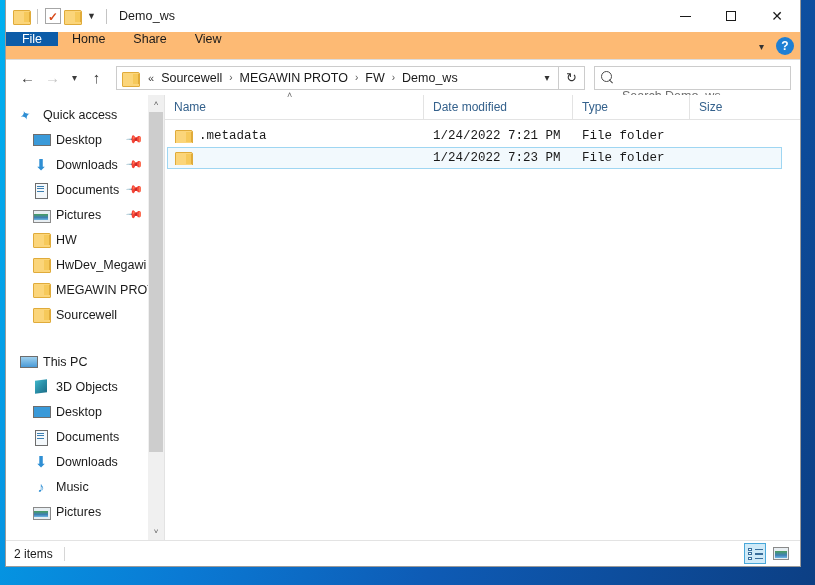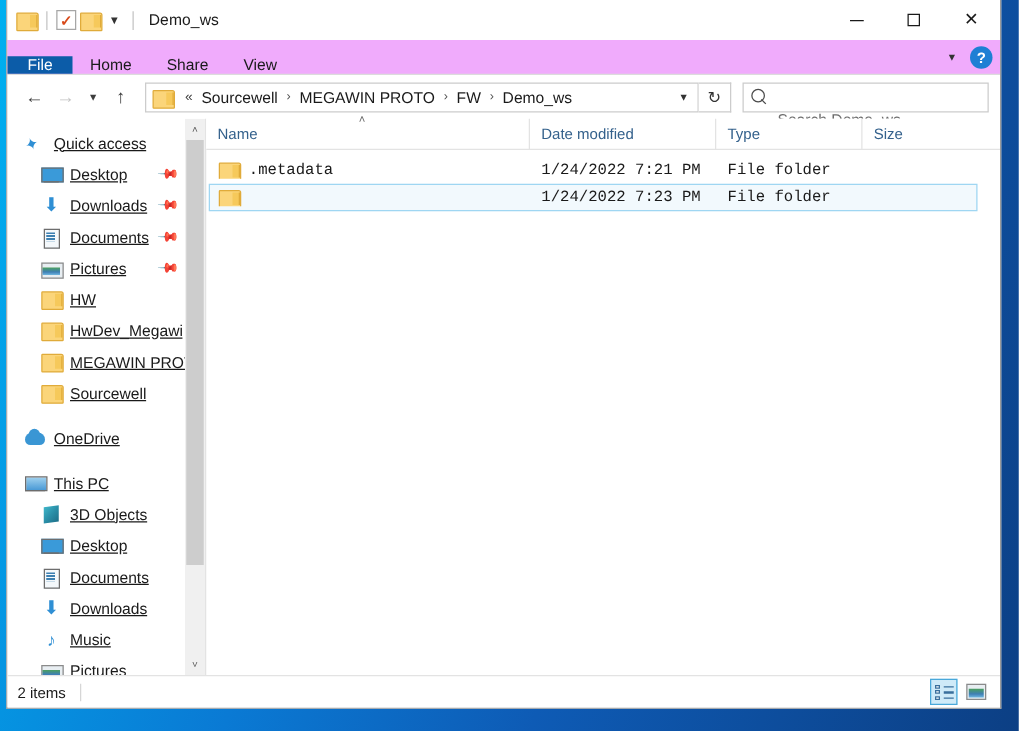--- a/index.html
+++ b/index.html
@@ -70,23 +70,23 @@
     width: 46px; height: 32px; display: flex; align-items: center; justify-content: center;
     font-size: 11px; color: #1a1a1a;
   }
   .glyph-min { width: 11px; height: 1px; background: #1a1a1a; }
   .glyph-max { width: 10px; height: 10px; border: 1px solid #1a1a1a; }
   .glyph-close { font-size: 14px; line-height: 1; font-family: "DejaVu Sans", sans-serif; }
 
   
   .ribbon {
     height: 28px; flex: 0 0 28px;
-    display: flex; align-items: flex-end;
+    display: flex; align-items: flex-start;
     border-bottom: 1px solid #dcdcdc;
-    background: #f0abfc;
+    background: #fdba74;
     position: relative;
   }
   .tab {
     display: flex; align-items: center; justify-content: center;
     padding: 0 14px; font-size: 12.5px; color: #1a1a1a;
   }
   .tab.file {
     background: #0c5ca8; color: #ffffff; min-width: 52px;
   }
   .ribbon-right {
@@ -163,21 +163,21 @@
   }
   .nav-list { padding-top: 7px; }
   .nav-item {
     height: 25px; display: flex; align-items: center;
     padding-left: 16px; gap: 7px; position: relative;
     white-space: nowrap;
   }
   .nav-item.indent1 { padding-left: 27px; }
   .nav-item.root { padding-left: 14px; }
   .nav-label {
-    font-size: 12.5px; color: #1a1a1a; overflow: hidden; text-decoration: underline;
+    font-size: 12.5px; color: #1a1a1a; overflow: hidden;
   }
   .nav-gap { height: 11px; }
   .pin {
     position: absolute; right: 22px; color: #9a9a9a; font-size: 11px;
     transform: rotate(45deg);
   }
   
   .ico { width: 16px; height: 16px; flex: 0 0 16px; position: relative; }
   .ico-star { color: #2f8fd4; font-size: 13px; line-height: 16px; transform: rotate(-20deg); display:block; }
   .ico-desktop::before {
@@ -430,26 +430,20 @@
           <span class="ico"><span class="folder-glyph"></span></span>
           <span class="nav-label">MEGAWIN PROT</span>
         </div>
         <div class="nav-item indent1">
           <span class="ico"><span class="folder-glyph"></span></span>
           <span class="nav-label">Sourcewell</span>
         </div>
 
         <div class="nav-gap"></div>
 
-        <div class="nav-item root">
-          <span class="ico">
-              <span class="ico-cloud"></span>
-            </span>
-          <span class="nav-label">OneDrive</span>
-        </div>
 
         <div class="nav-gap"></div>
 
         <div class="nav-item root">
           <span class="ico ico-pc"></span>
           <span class="nav-label">This PC</span>
         </div>
         <div class="nav-item indent1">
           <span class="ico ico-3d"></span>
           <span class="nav-label">3D Objects</span>

